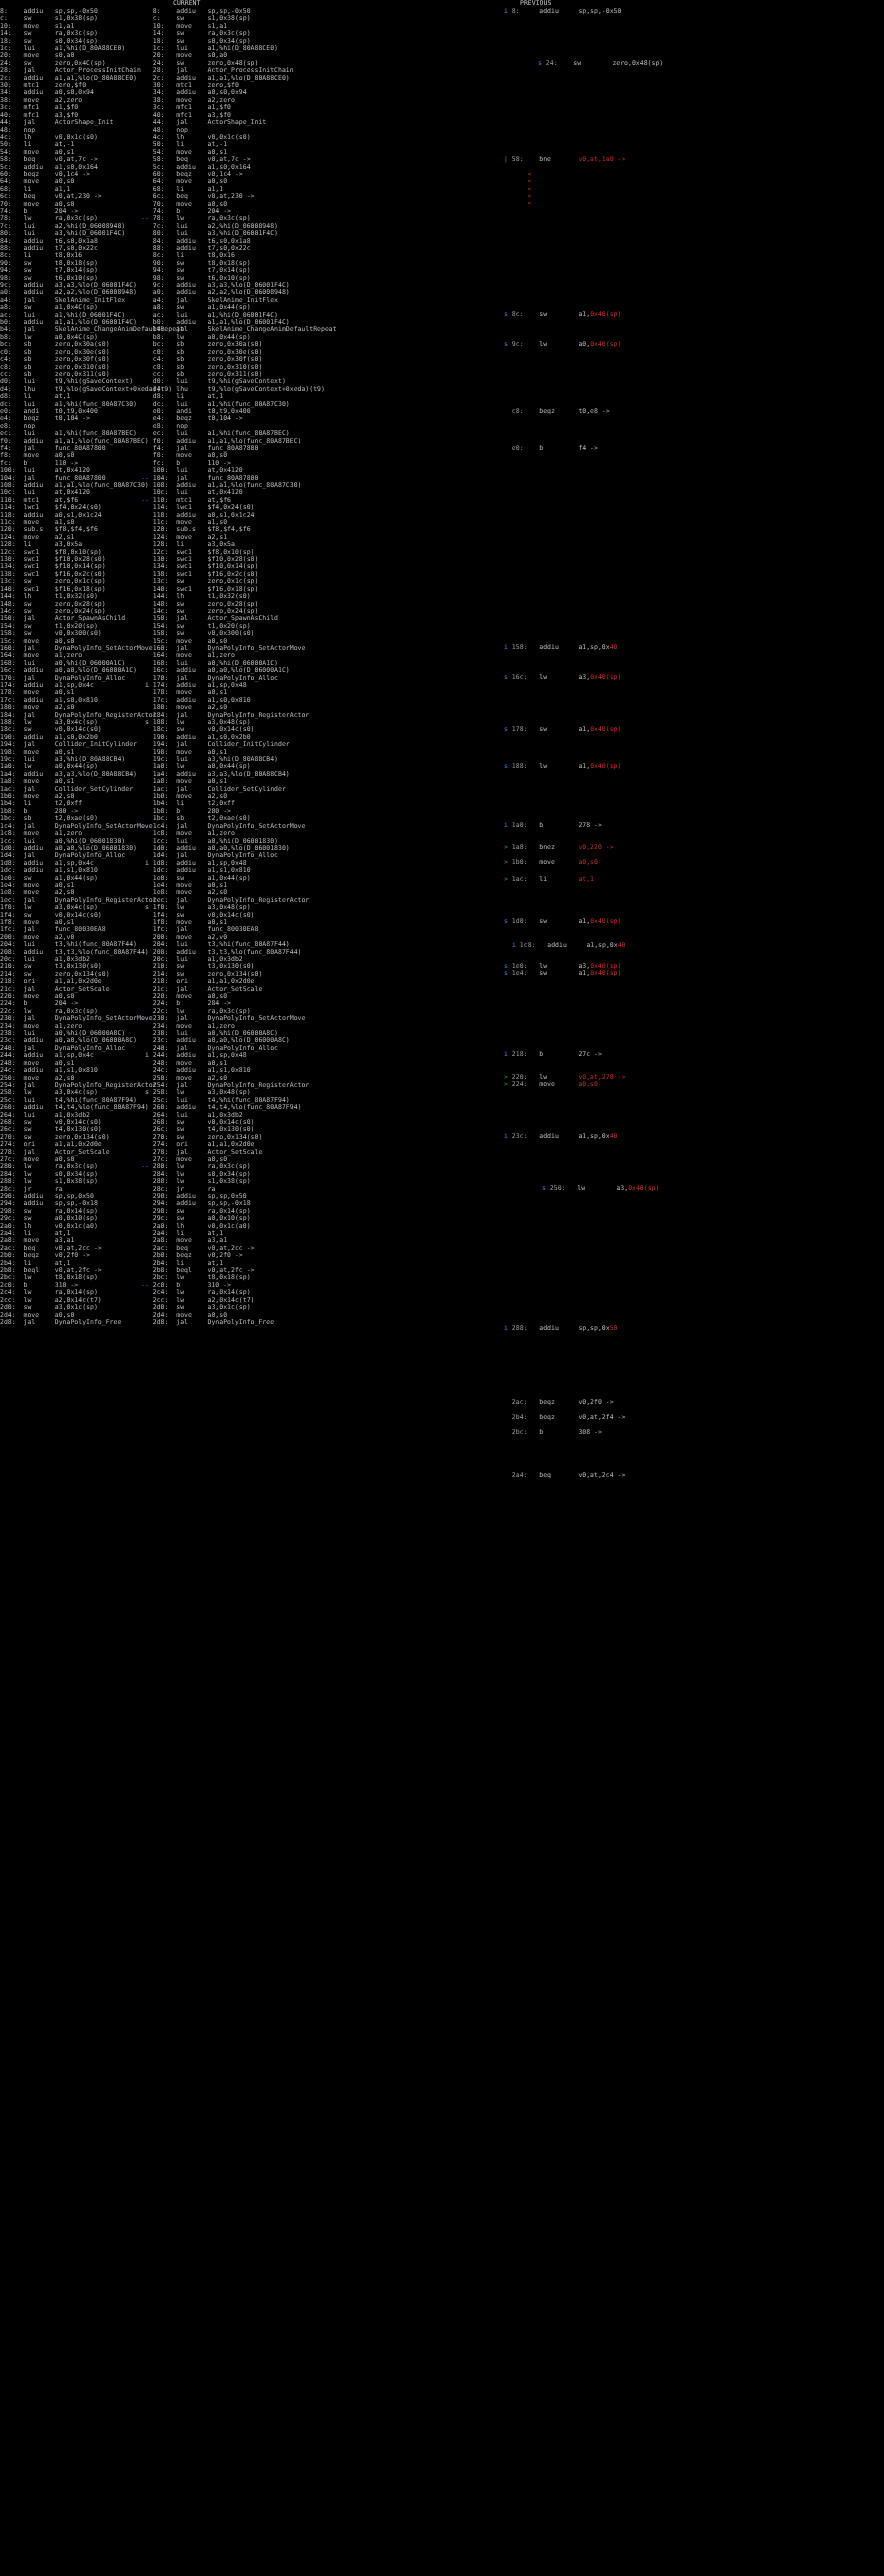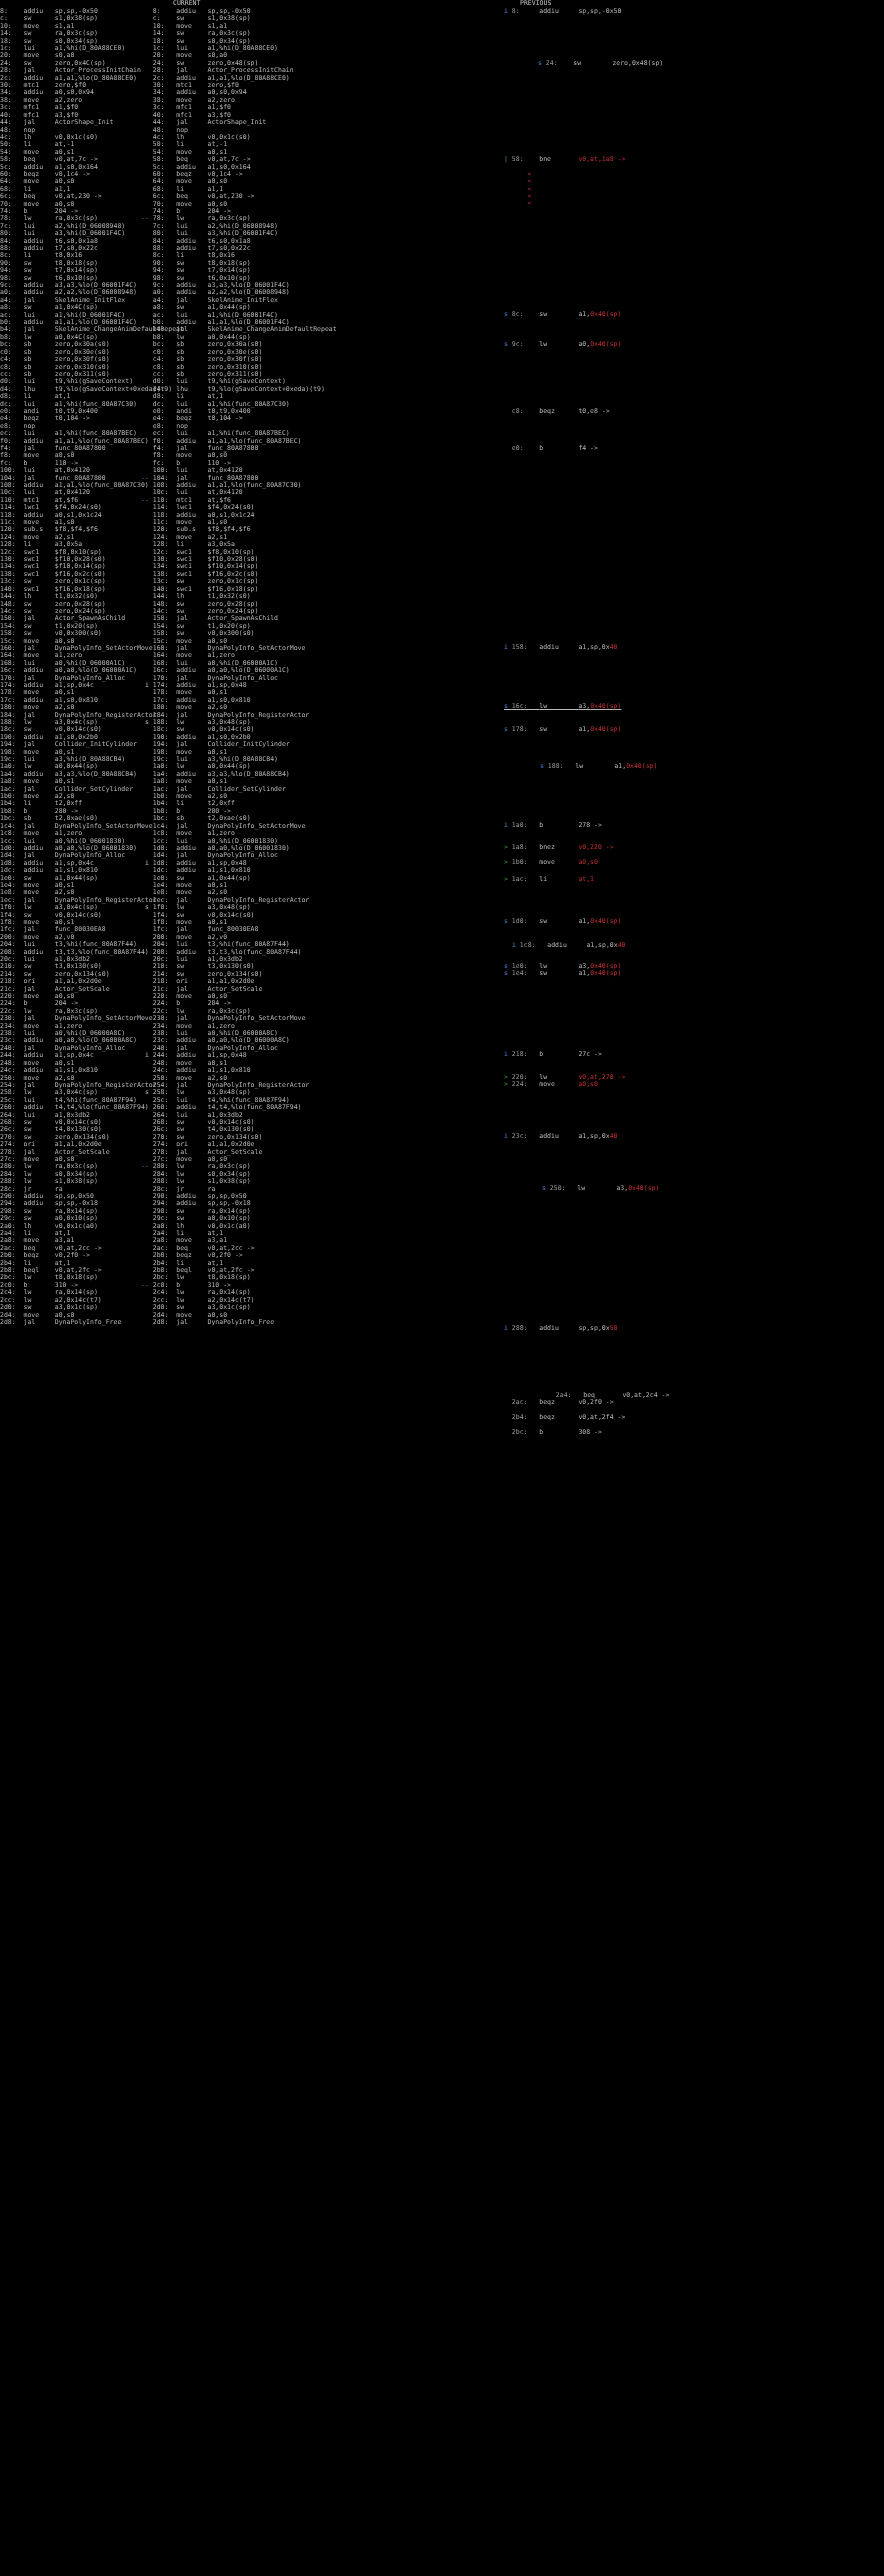--- a/index.html
+++ b/index.html
@@ -408,38 +408,38 @@
           <div class="row" style="position: absolute; left: 0px; top: 163px;"><span class="dim">  </span><span class="red">    &lt;</span></div>
           <div class="row" style="position: absolute; left: 0px; top: 170px;"><span class="dim">  </span><span class="red">    &lt;</span></div>
           <div class="row" style="position: absolute; left: 0px; top: 178px;"><span class="dim">  </span><span class="red">    &lt;</span></div>
           <div class="row" style="position: absolute; left: 0px; top: 185px;"><span class="dim">  </span><span class="red">    &lt;</span></div>
           <div class="row" style="position: absolute; left: 0px; top: 192px;"><span class="dim">  </span><span class="red">    &lt;</span></div>
           <div class="row" style="position: absolute; left: 0px; top: 303px;"><span class="blue">s </span><span class="addr">8c:    </span><span class="mn">sw        </span><span class="op">a1,</span><span class="red">0x40(sp)</span></div>
           <div class="row" style="position: absolute; left: 0px; top: 333px;"><span class="blue">s </span><span class="addr">9c:    </span><span class="mn">lw        </span><span class="op">a0,</span><span class="red">0x40(sp)</span></div>
           <div class="row" style="position: absolute; left: 0px; top: 400px;"><span class="dim">  </span><span class="addr">c8:    </span><span class="mn">beqz      </span><span class="op">t0,e8 -&gt;</span></div>
           <div class="row" style="position: absolute; left: 0px; top: 437px;"><span class="dim">  </span><span class="addr">e0:    </span><span class="mn">b         </span><span class="op">f4 -&gt;</span></div>
           <div class="row" style="position: absolute; left: 0px; top: 636px;"><span class="blue">i </span><span class="addr">158:   </span><span class="mn">addiu     </span><span class="op">a1,sp,0x</span><span class="red">40</span></div>
-          <div class="row" style="position: absolute; left: 0px; top: 695px; text-decoration: underline;"><span class="blue">s </span><span class="addr">16c:   </span><span class="mn">lw        </span><span class="op">a3,</span><span class="red">0x40(sp)</span></div>
+          <div class="row" style="position: absolute; left: 0px; top: 666px;"><span class="blue">s </span><span class="addr">16c:   </span><span class="mn">lw        </span><span class="op">a3,</span><span class="red">0x40(sp)</span></div>
           <div class="row" style="position: absolute; left: 0px; top: 710px; margin-top: 8px;"><span class="blue">s </span><span class="addr">178:   </span><span class="mn">sw        </span><span class="op">a1,</span><span class="red">0x40(sp)</span></div>
-          <div class="row" style="position: absolute; left: 0px; top: 755px; margin-left: 36px;"><span class="blue">s </span><span class="addr">188:   </span><span class="mn">lw        </span><span class="op">a1,</span><span class="red">0x40(sp)</span></div>
+          <div class="row" style="position: absolute; left: 0px; top: 755px;"><span class="blue">s </span><span class="addr">188:   </span><span class="mn">lw        </span><span class="op">a1,</span><span class="red">0x40(sp)</span></div>
           <div class="row" style="position: absolute; left: 0px; top: 814px;"><span class="blue">i </span><span class="addr">1a0:   </span><span class="mn">b         </span><span class="op">278 -&gt;</span></div>
           <div class="row" style="position: absolute; left: 0px; top: 836px;"><span class="grn">&gt; </span><span class="addr">1a8:   </span><span class="mn">bnez      </span><span class="red">v0,220 -&gt;</span></div>
           <div class="row" style="position: absolute; left: 0px; top: 868px;"><span class="grn">&gt; </span><span class="addr">1ac:   </span><span class="mn">li        </span><span class="red">at,1</span></div>
           <div class="row" style="position: absolute; left: 0px; top: 851px;"><span class="grn">&gt; </span><span class="addr">1b0:   </span><span class="mn">move      </span><span class="red">a0,s0</span></div>
           <div class="row" style="position: absolute; left: 8px; top: 895px; margin-top: 39px;"><span class="blue">i </span><span class="addr">1c8:   </span><span class="mn">addiu     </span><span class="op">a1,sp,0x</span><span class="red">40</span></div>
           <div class="row" style="position: absolute; left: 0px; top: 910px; text-align: center;"><span class="blue">s </span><span class="addr">1d0:   </span><span class="mn">sw        </span><span class="op">a1,</span><span class="red">0x40(sp)</span></div>
           <div class="row" style="position: absolute; left: 0px; top: 955px;"><span class="blue">s </span><span class="addr">1e0:   </span><span class="mn">lw        </span><span class="op">a3,</span><span class="red">0x40(sp)</span></div>
           <div class="row" style="position: absolute; left: 0px; top: 962px;"><span class="blue">s </span><span class="addr">1e4:   </span><span class="mn">sw        </span><span class="op">a1,</span><span class="red">0x40(sp)</span></div>
           <div class="row" style="position: absolute; left: 0px; top: 1043px;"><span class="blue">i </span><span class="addr">218:   </span><span class="mn">b         </span><span class="op">27c -&gt;</span></div>
           <div class="row" style="position: absolute; left: 0px; top: 1066px;"><span class="grn">&gt; </span><span class="addr">220:   </span><span class="mn">lw        </span><span class="red">v0,at,270 -&gt;</span></div>
           <div class="row" style="position: absolute; left: 0px; top: 1073px;"><span class="grn">&gt; </span><span class="addr">224:   </span><span class="mn">move      </span><span class="red">a0,s0</span></div>
           <div class="row" style="position: absolute; left: 0px; top: 1125px;"><span class="blue">i </span><span class="addr">23c:   </span><span class="mn">addiu     </span><span class="op">a1,sp,0x</span><span class="red">40</span></div>
           <div class="row" style="position: absolute; left: 0px; top: 1177px; margin-left: 38px;"><span class="blue">s </span><span class="addr">250:   </span><span class="mn">lw        </span><span class="op">a3,</span><span class="red">0x40(sp)</span></div>
           <div class="row" style="position: absolute; left: 0px; top: 1317px;"><span class="blue">i </span><span class="addr">288:   </span><span class="mn">addiu     </span><span class="op">sp,sp,0x</span><span class="red">50</span></div>
-          <div class="row" style="position: absolute; left: 0px; top: 1384px; margin-left: 44px;"><span class="dim">  </span><span class="addr">2a4:   </span><span class="mn">beq       </span><span class="op">v0,at,2c4 -&gt;</span></div>
+          <div class="row" style="position: absolute; left: 0px; top: 1464px;"><span class="dim">  </span><span class="addr">2a4:   </span><span class="mn">beq       </span><span class="op">v0,at,2c4 -&gt;</span></div>
           <div class="row" style="position: absolute; left: 0px; top: 1391px;"><span class="dim">  </span><span class="addr">2ac:   </span><span class="mn">beqz      </span><span class="op">v0,2f0 -&gt;</span></div>
           <div class="row" style="position: absolute; left: 0px; top: 1406px;"><span class="dim">  </span><span class="addr">2b4:   </span><span class="mn">beqz      </span><span class="op">v0,at,2f4 -&gt;</span></div>
           <div class="row" style="position: absolute; left: 0px; top: 1421px;"><span class="dim">  </span><span class="addr">2bc:   </span><span class="mn">b         </span><span class="op">308 -&gt;</span></div>
         </div>
     </div>
 
   </div>
 </div>
 
 

